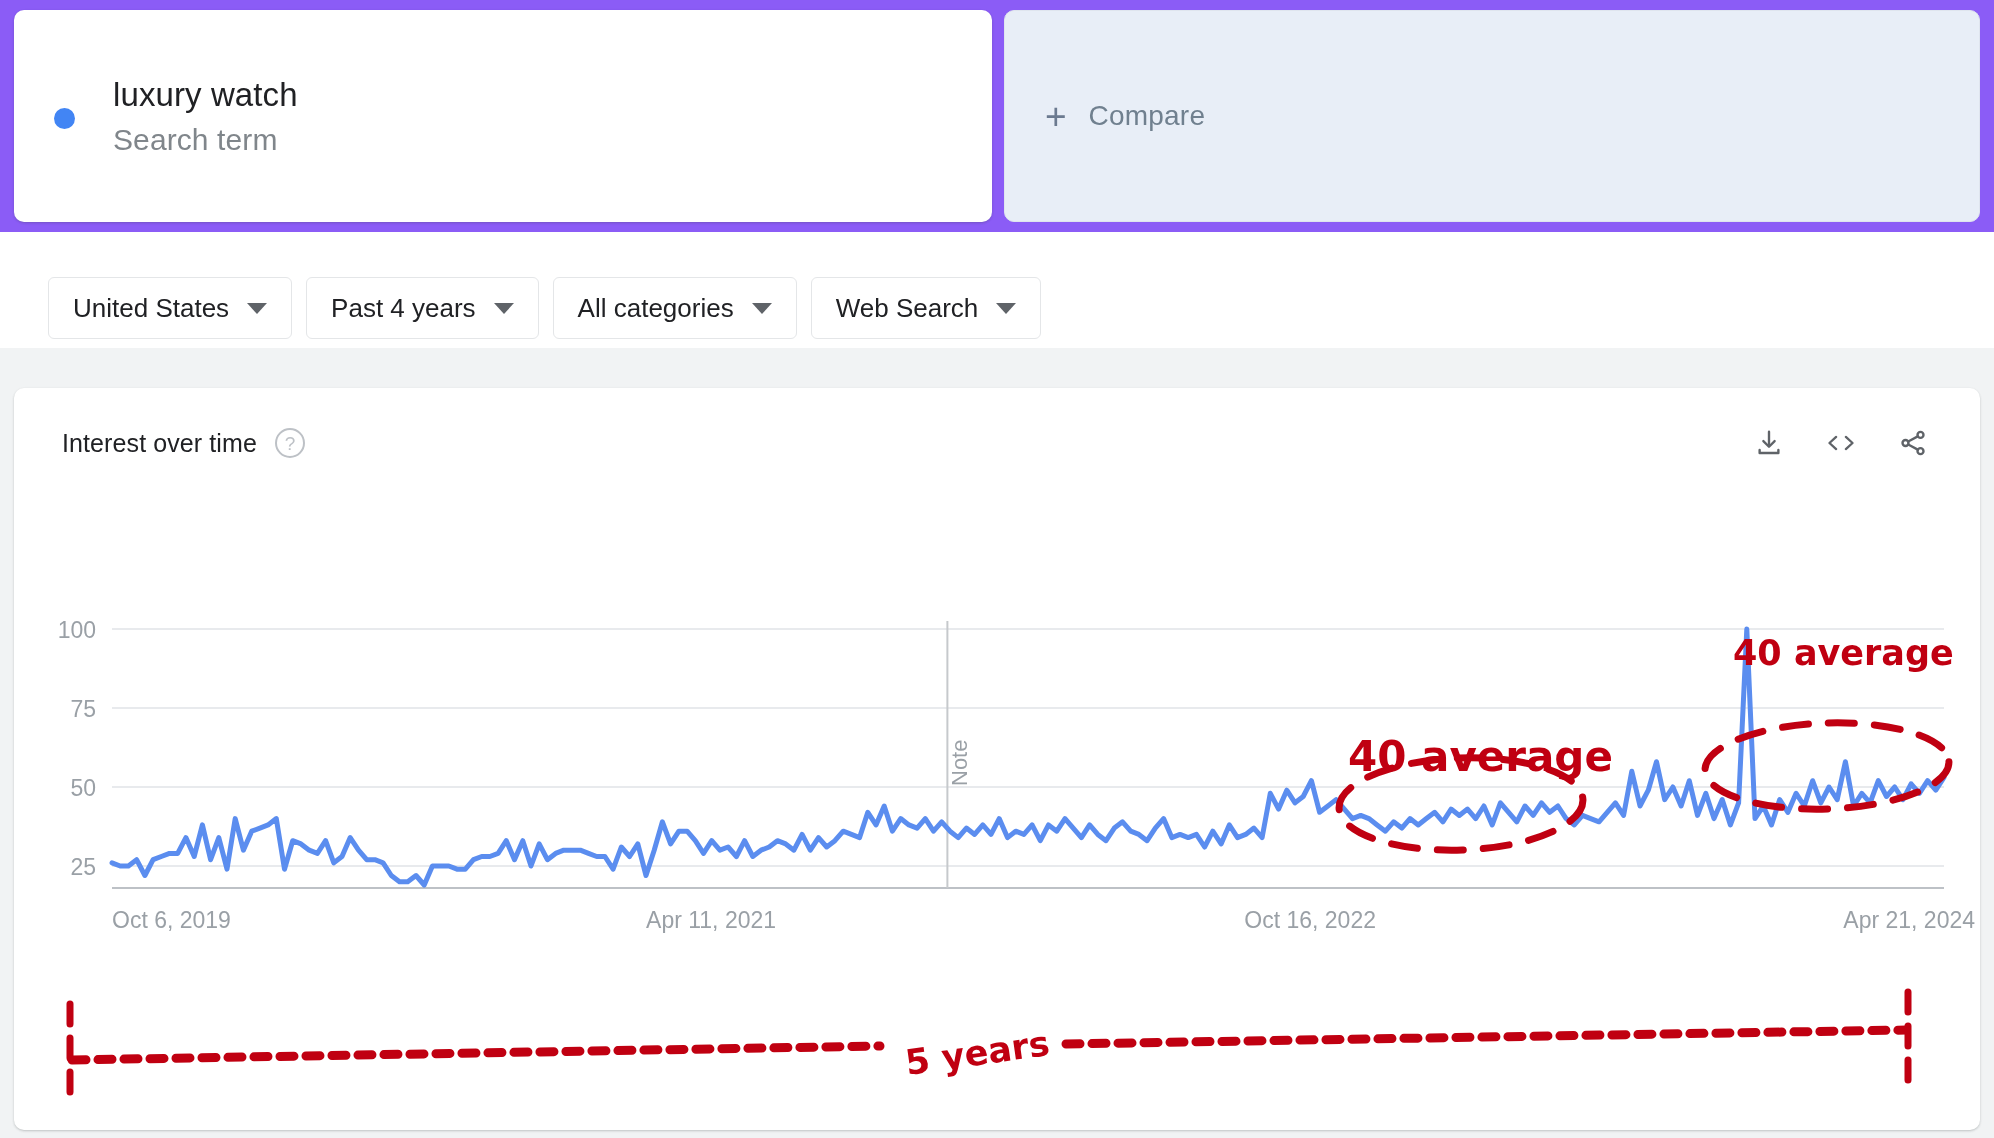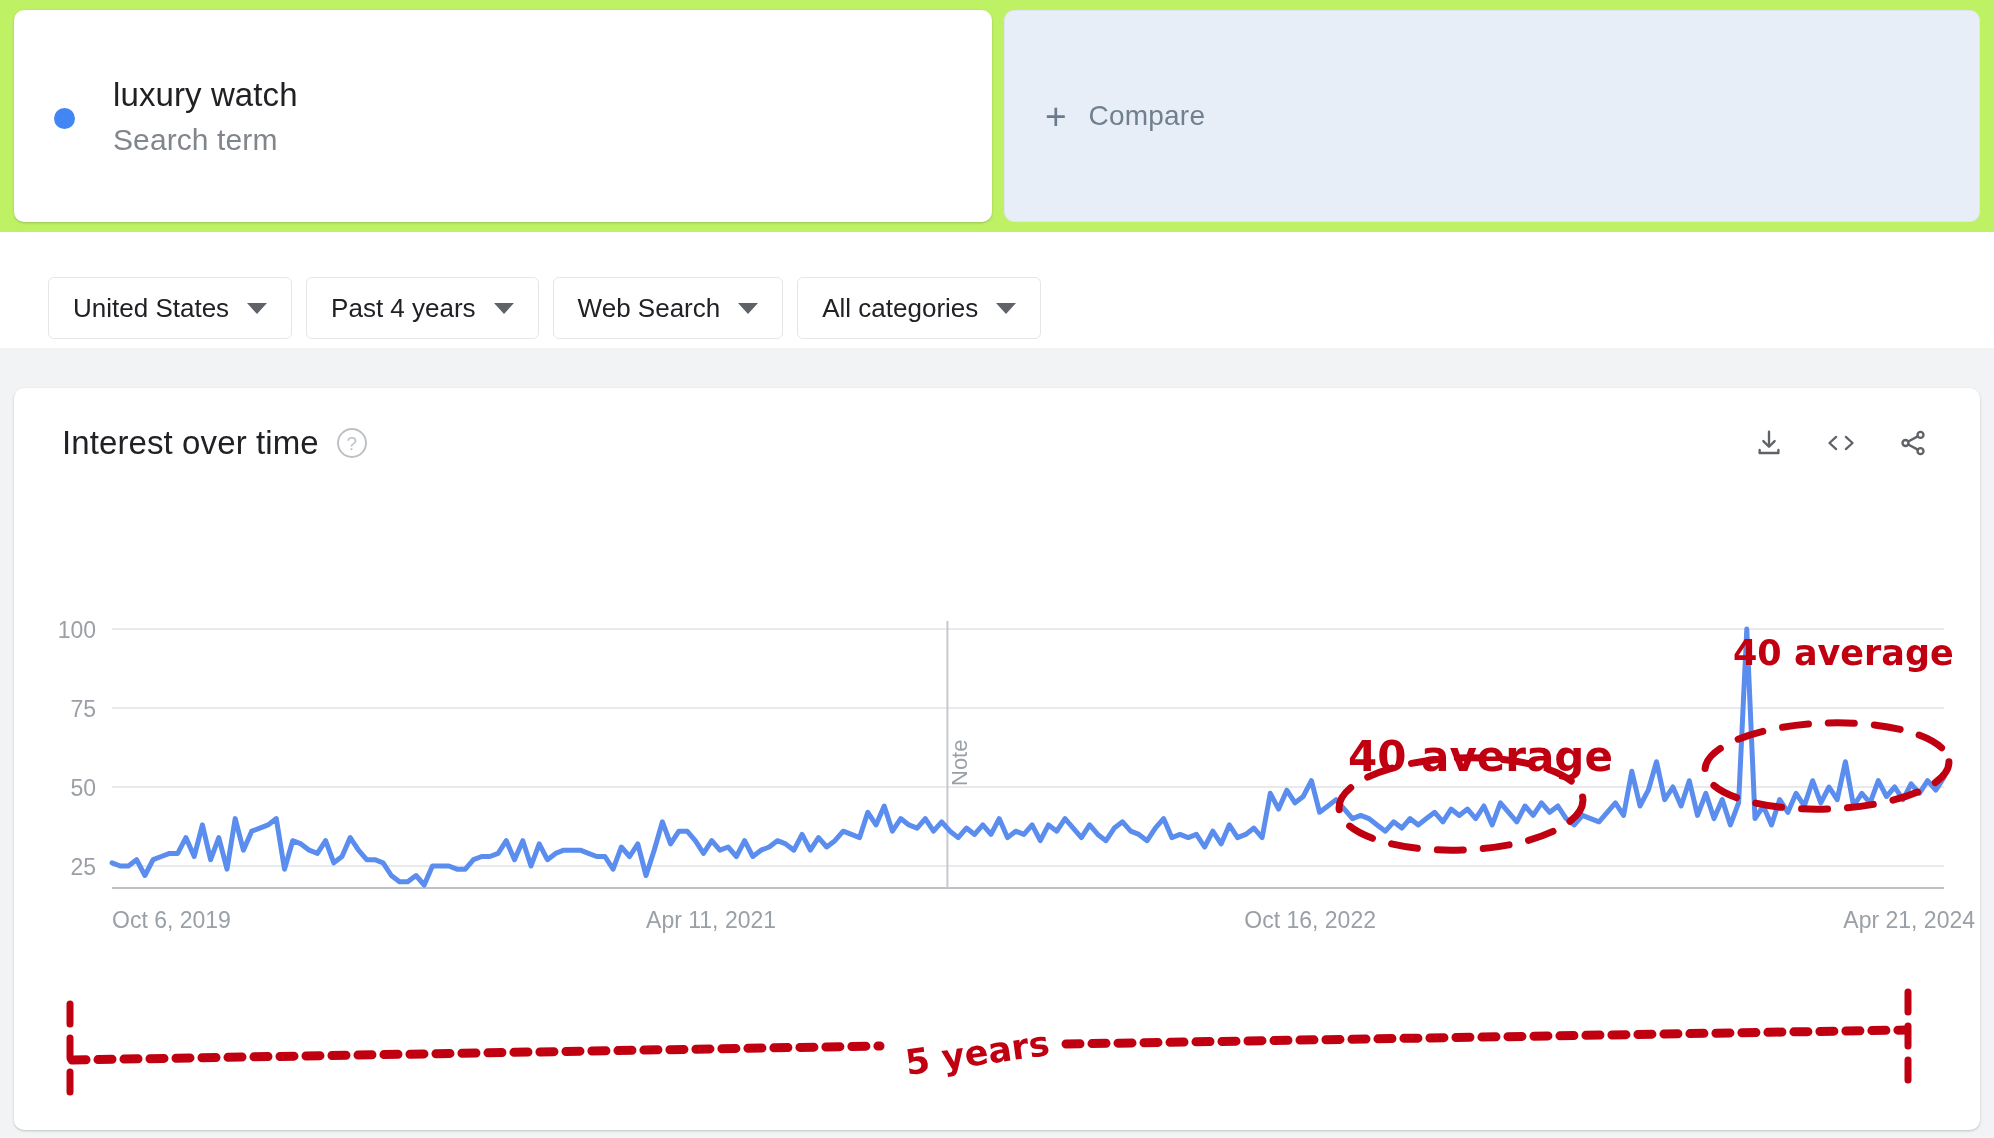--- a/index.html
+++ b/index.html
@@ -19,21 +19,21 @@
   
   .top-row {
     position: absolute;
     left: 0; top: 0;
     width: 1994px;
     height: 232px;
     display: flex;
     gap: 12px;
     padding: 10px 14px 0 14px;
     box-sizing: border-box;
-    background: #bef264;
+    background: #8b5cf6;
   }
   .term-card {
     width: 978px;
     height: 212px;
     background: #ffffff;
     border-radius: 10px;
     box-shadow: 0 1px 2px rgba(60,64,67,.18), 0 1px 3px rgba(60,64,67,.10);
     display: flex;
     align-items: center;
     box-sizing: border-box;
@@ -136,21 +136,21 @@
   }
   .card-header {
     position: absolute;
     left: 0; top: 0;
     width: 100%;
     height: 110px;
     display: flex;
     align-items: center;
   }
   .card-title {
-    font-size: 33px;
+    font-size: 25px;
     color: #202124;
     margin-left: 48px;
     letter-spacing: .1px;
   }
   .help-icon {
     width: 26px; height: 26px;
     border: 2px solid #bdc1c6;
     border-radius: 50%;
     color: #bdc1c6;
     font-size: 19px;
@@ -211,25 +211,25 @@
   <div class="filter-bar">
     <div class="chip">
       <span class="chip-label">United States</span>
       <span class="caret"></span>
     </div>
     <div class="chip">
       <span class="chip-label">Past 4 years</span>
       <span class="caret"></span>
     </div>
     <div class="chip">
+      <span class="chip-label">All categories</span>
+      <span class="caret"></span>
+    </div>
+    <div class="chip">
       <span class="chip-label">Web Search</span>
-      <span class="caret"></span>
-    </div>
-    <div class="chip">
-      <span class="chip-label">All categories</span>
       <span class="caret"></span>
     </div>
   </div>
 
   <div class="chart-card">
 
     <div class="card-header">
       <span class="card-title">Interest over time</span>
       <span class="help-icon">?</span>
 

